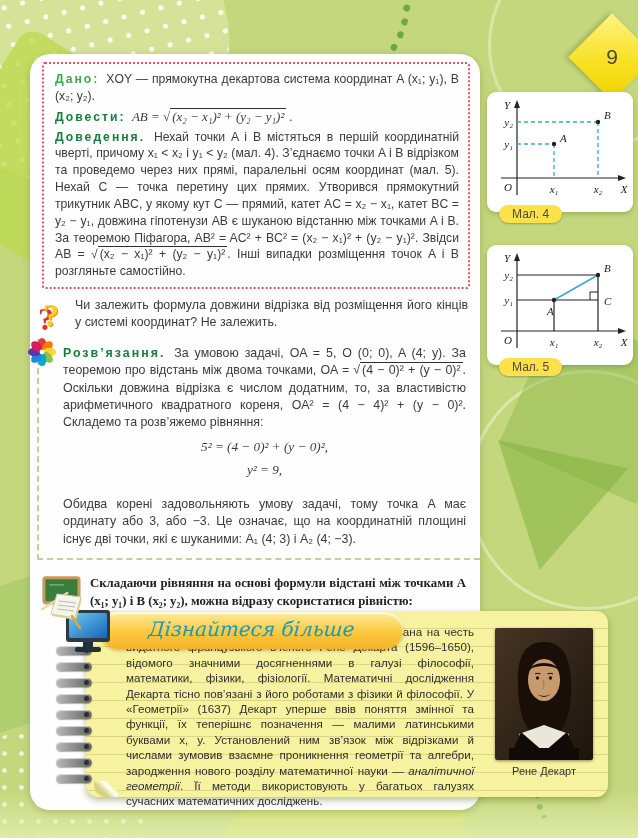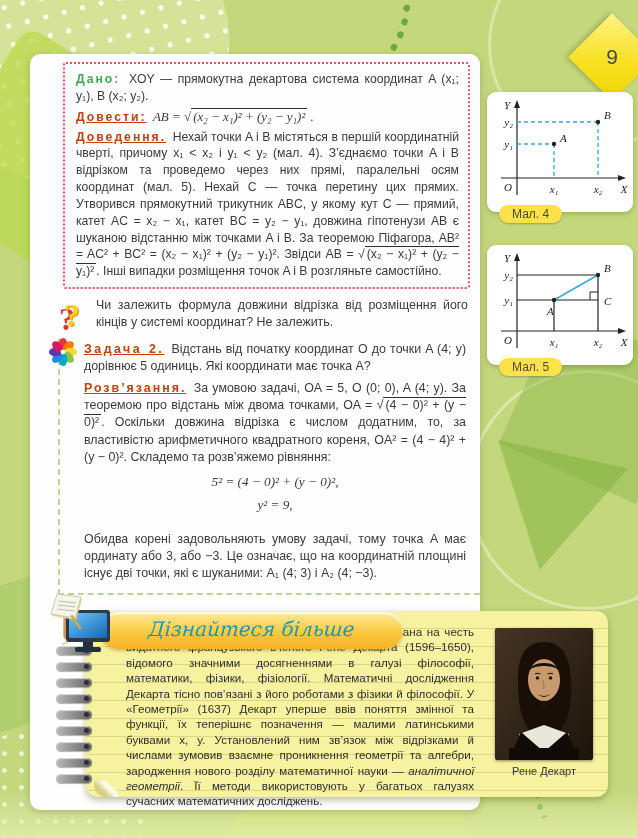--- a/index.html
+++ b/index.html
@@ -36,27 +36,27 @@
 
   
   .ribbon { position:absolute; left:581px; top:26px; width:62px; height:62px;
     transform:rotate(45deg); background:linear-gradient(135deg,#fff386 0%,#f8e123 55%,#efd400 100%);
     box-shadow:-2px 2px 5px rgba(80,90,20,.35); }
   .ribbon .num { position:absolute; inset:0; display:flex; align-items:center; justify-content:center;
     transform:rotate(-45deg); font-size:21px; color:#44483а; color:#474b3c; }
 
   
   .main-panel { position:absolute; left:30px; top:54px; width:450px; height:756px;
-    background:#fefefe; border-radius:10px; box-shadow:0 2px 7px rgba(80,100,35,.3);padding-left:21px; }
+    background:#fefefe; border-radius:20px; box-shadow:0 2px 7px rgba(80,100,35,.3); }
 
   .proof-box { margin:8px 10px 0 12px; border:2px dotted #e65063; border-radius:3px;
     padding:7px 9px 7px 11px; font-size:12.2px; line-height:1.38; text-align:justify; }
   .lbl { font-weight:bold; letter-spacing:2px; margin-right:3px; white-space:nowrap; }
   .green { color:#3cab4d; }
-  .blue  { color:#c2410c;text-decoration:underline; }
+  .blue  { color:#15803d; }
   .math { font-family:"Liberation Serif","DejaVu Serif",serif; font-style:italic; font-size:13px; }
   .rad { border-top:1.2px solid #2f2f2f; padding:0 2px; }
 
   .question { display:flex; gap:9px; margin:8px 12px 0 8px; font-size:12.4px; line-height:1.38; text-align:justify; }
   .q-icon { position:relative; width:28px; height:36px; flex:none; }
   .q-icon .back  { position:absolute; left:0; top:4px; color:#d93a30; font:bold 32px "Liberation Serif","DejaVu Serif",serif; }
   .q-icon .front { position:absolute; left:5px; top:0; color:#ffd01f; font:bold 32px "Liberation Serif","DejaVu Serif",serif;
     text-shadow:1px 1px 0 #e8960a; }
 
   .task { position:relative; margin:6px 0 0 7px; border-left:2px dashed #b9d694; border-bottom:2px dashed #b9d694;
@@ -160,24 +160,20 @@
             <ellipse cx="16" cy="8" rx="4.6" ry="7" fill="#fdd835" transform="rotate(90 16 16)"></ellipse>
             <ellipse cx="16" cy="8" rx="4.6" ry="7" fill="#8bc34a" transform="rotate(135 16 16)"></ellipse>
             <ellipse cx="16" cy="8" rx="4.6" ry="7" fill="#00acc1" transform="rotate(180 16 16)"></ellipse>
             <ellipse cx="16" cy="8" rx="4.6" ry="7" fill="#1e88e5" transform="rotate(225 16 16)"></ellipse>
             <ellipse cx="16" cy="8" rx="4.6" ry="7" fill="#5e35b1" transform="rotate(270 16 16)"></ellipse>
             <ellipse cx="16" cy="8" rx="4.6" ry="7" fill="#d81b60" transform="rotate(315 16 16)"></ellipse>
             <circle cx="16" cy="16" r="2.6" fill="#fff8e1"></circle>
           </g>
         </svg>
       </span>
-      <p>
-        <span class="lbl blue" style="letter-spacing:2.5px">Задача 2.</span>
-        <span>Відстань від початку координат O до точки A (4; y) дорівнює 5 одиниць. Які координати має точка A?</span>
-      </p>
       <p style="margin-top:4px;">
         <span class="lbl blue">Розв’язання.</span>
         <span>За умовою задачі, OA = 5, O (0; 0), A (4; y). За теоремою про відстань між двома точками, OA = √</span><span class="rad">(4 − 0)² + (y − 0)²</span><span>. Оскільки довжина відрізка є числом додатним, то, за властивістю арифметичного квадратного кореня, OA² = (4 − 4)² + (y − 0)². Складемо та розв’яжемо рівняння:</span>
       </p>
       <div class="eqs math">
         <div class="eq">5² = (4 − 0)² + (y − 0)²,</div>
         <div class="eq">y² = 9,</div>
       </div>
       <p>Обидва корені задовольняють умову задачі, тому точка A має ординату або 3, або −3. Це означає, що на координатній площині існує дві точки, які є шуканими: A₁ (4; 3) і A₂ (4; −3).</p>
     </div>

